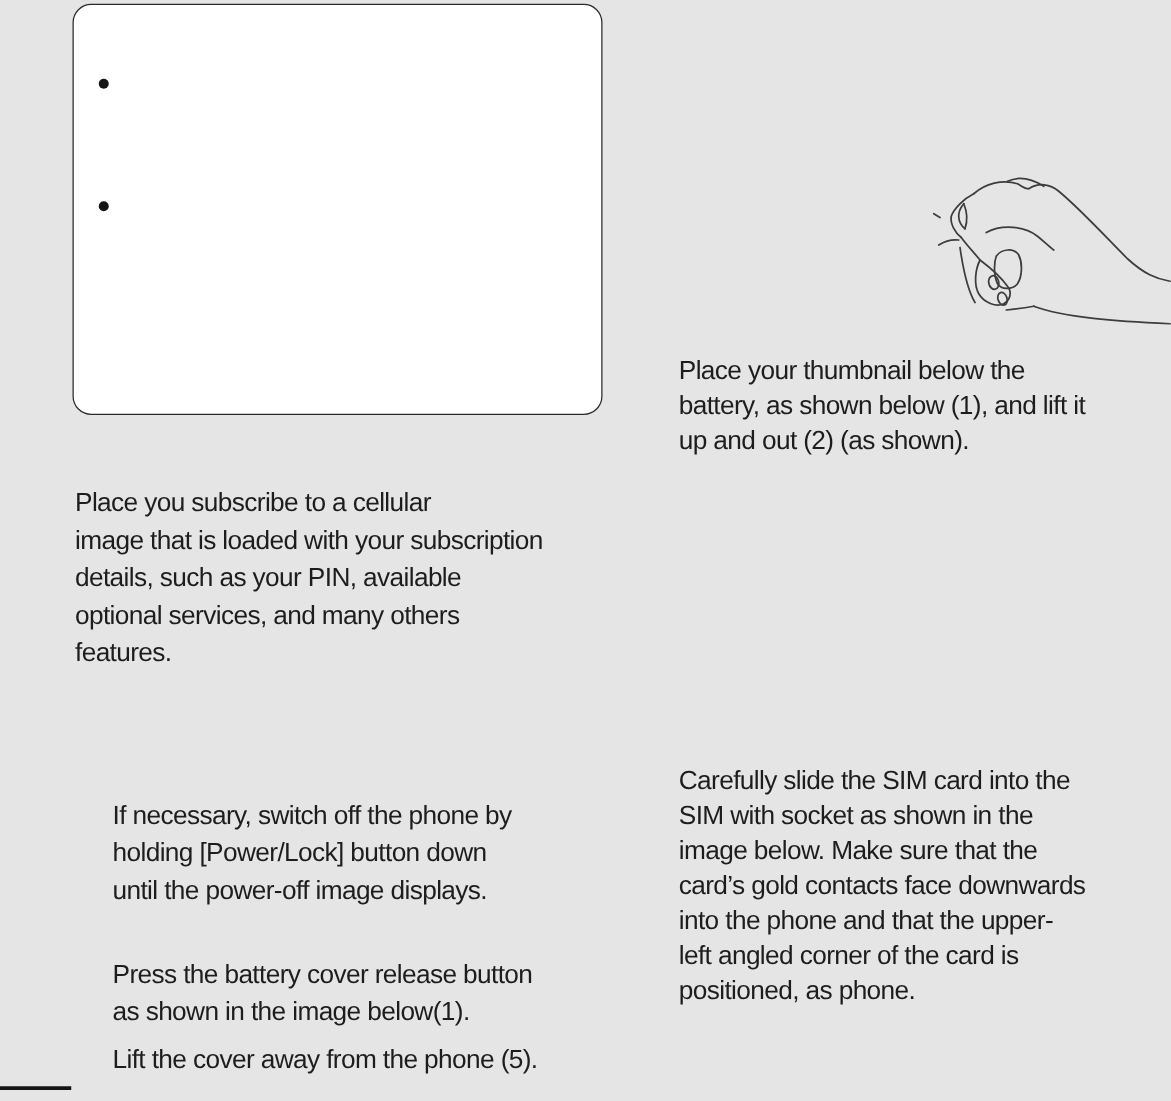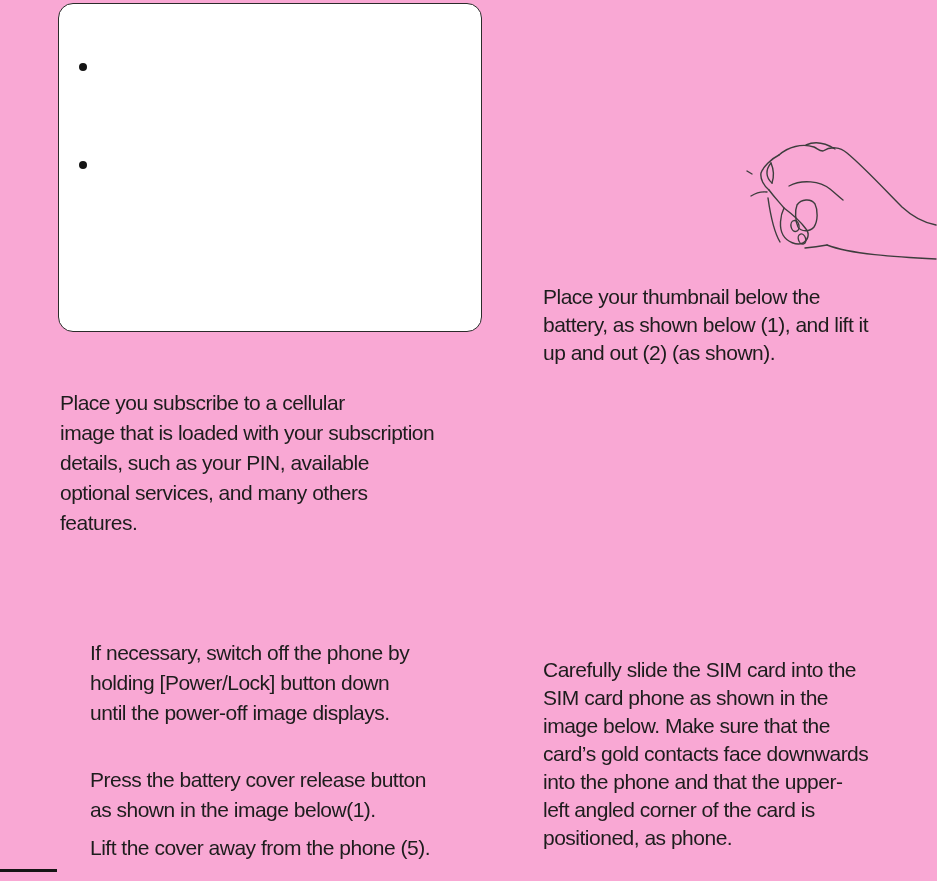--- a/index.html
+++ b/index.html
@@ -1,20 +1,20 @@
 <!DOCTYPE html>
 <html><head>
 <meta charset="utf-8">
 <style>
   html, body { margin: 0; padding: 0; background: #ffffff; }
   .page {
     position: relative;
     width: 937px;
     height: 881px;
-    background: #f9a8d4;
+    background: #e5e5e5;
     overflow: hidden;
     font-family: "Liberation Sans", "DejaVu Sans", sans-serif;
     color: #1d1d1d;
   }
 
   
   .note-box {
     position: absolute;
     left: 58px; top: 3px;
     width: 424px; height: 329px;
@@ -42,21 +42,21 @@
     white-space: nowrap;
   }
   .lh28 { line-height: 28px; }
   .lh30 { line-height: 30px; }
 
   .p-thumbnail { left: 543px; top: 283px; }
   .p-subscribe { left: 60px;  top: 388px; }
   .p-step1     { left: 90px;  top: 638px; }
   .p-step2     { left: 90px;  top: 765px; }
   .p-step3     { left: 90px;  top: 833px; }
-  .p-sim       { left: 543px; top: 611px; margin-top: 45px; }
+  .p-sim       { left: 543px; top: 611px; }
 
   
   .hand {
     position: absolute;
     left: 740px; top: 128px;
     width: 197px; height: 135px;
   }
   .hand svg { display: block; width: 100%; height: 100%; }
   .hand path, .hand ellipse {
     fill: none;
@@ -142,21 +142,21 @@
     <div>Press the battery cover release button</div>
     <div>as shown in the image below(1).</div>
   </div>
 
   <div class="para lh30 p-step3">
     <div>Lift the cover away from the phone (5).</div>
   </div>
 
   <div class="para lh28 p-sim">
     <div>Carefully slide the SIM card into the</div>
-    <div>SIM card phone as shown in the</div>
+    <div>SIM with socket as shown in the</div>
     <div>image below. Make sure that the</div>
     <div>card’s gold contacts face downwards</div>
     <div>into the phone and that the upper-</div>
     <div>left angled corner of the card is</div>
     <div>positioned, as phone.</div>
   </div>
 
   <div class="footer-tab"></div>
 
 </div>

